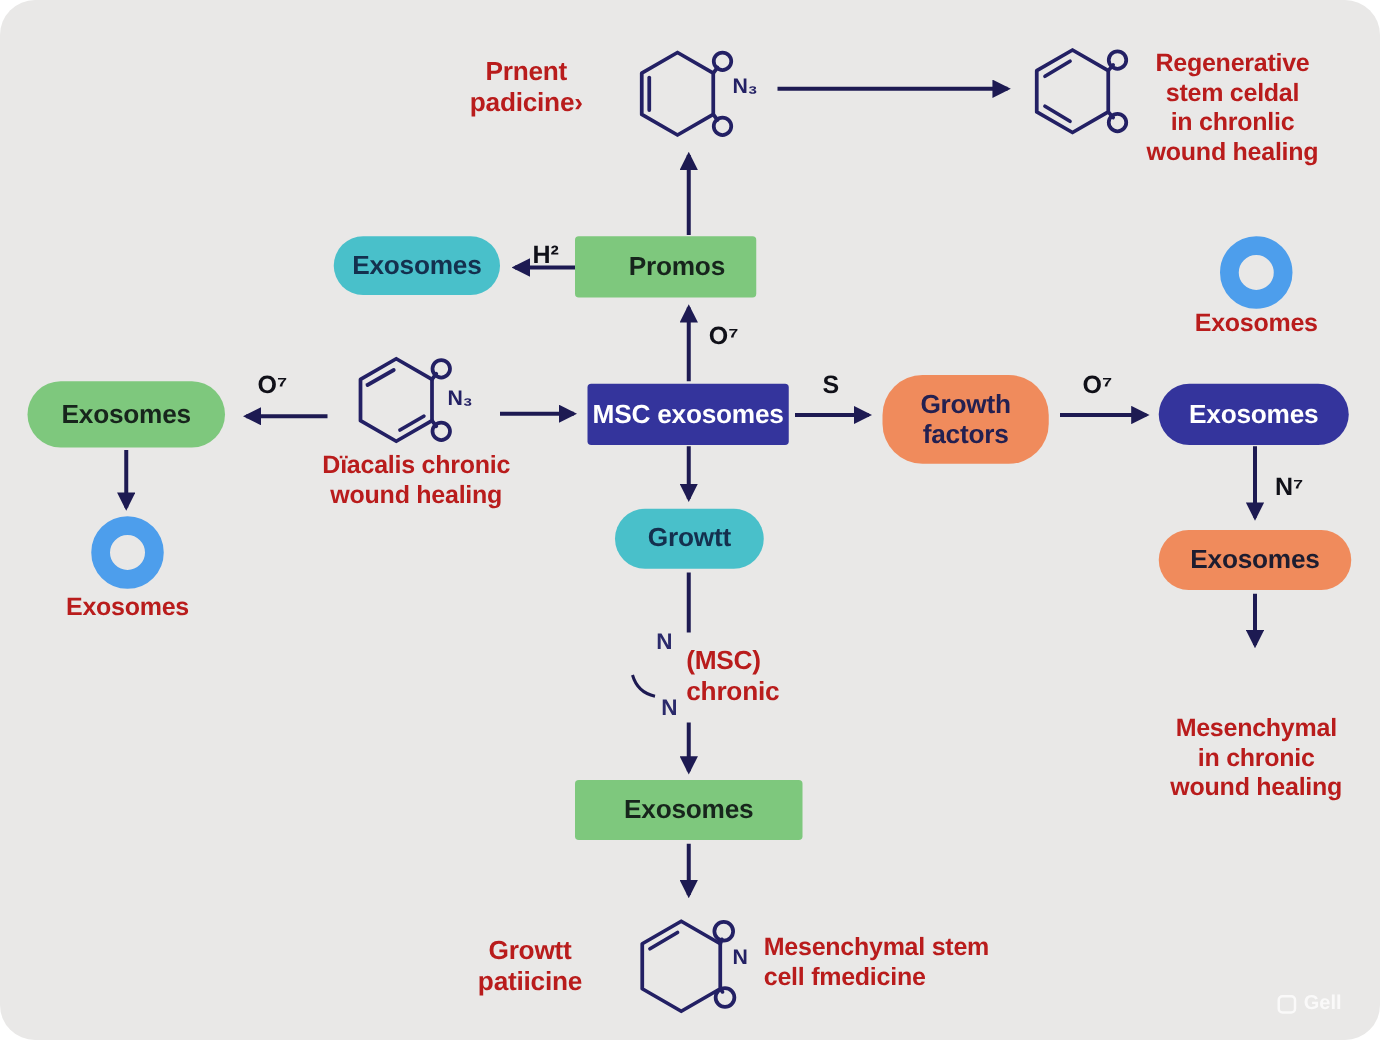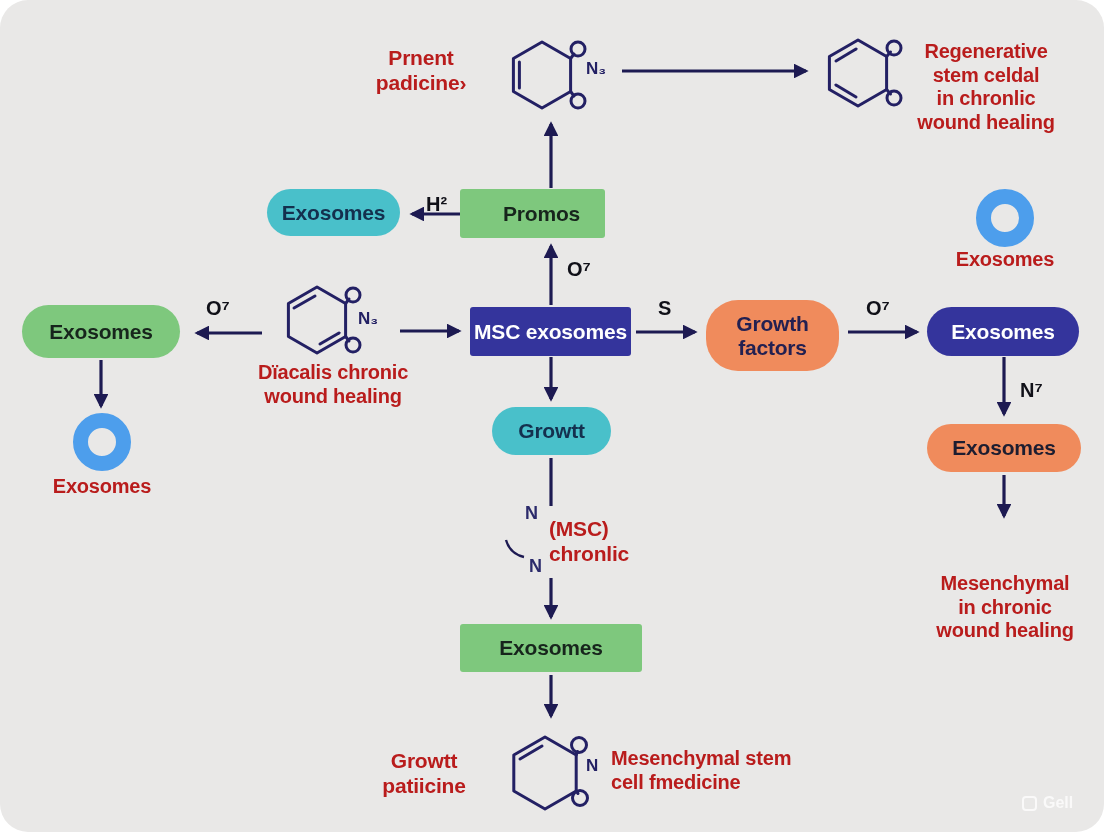--- a/index.html
+++ b/index.html
@@ -154,21 +154,21 @@
 
   <div class="txt ml center" style="left:900px; top:40px; width:172px; font-size:20px;">Regenerative
 stem celdal
 in chronlic
 wound healing</div>
 
   <div class="txt ml center" style="left:240px; top:361px; width:186px; font-size:20px;">Dïacalis chronic
 wound healing</div>
 
   <div class="txt ml" style="left:549px; top:517px; width:130px; font-size:21px;">(MSC)
-chronlic</div>
+chronic</div>
 
   <div class="txt ml center" style="left:915px; top:528px; width:180px; font-size:20px;margin-top:44px;">Mesenchymal
 in chronic
 wound healing</div>
 
   <div class="txt ml center" style="left:374px; top:749px; width:100px;">Growtt
 patiicine</div>
 
   <div class="txt ml" style="left:611px; top:747px; width:220px; font-size:20px;">Mesenchymal stem
 cell fmedicine</div>

